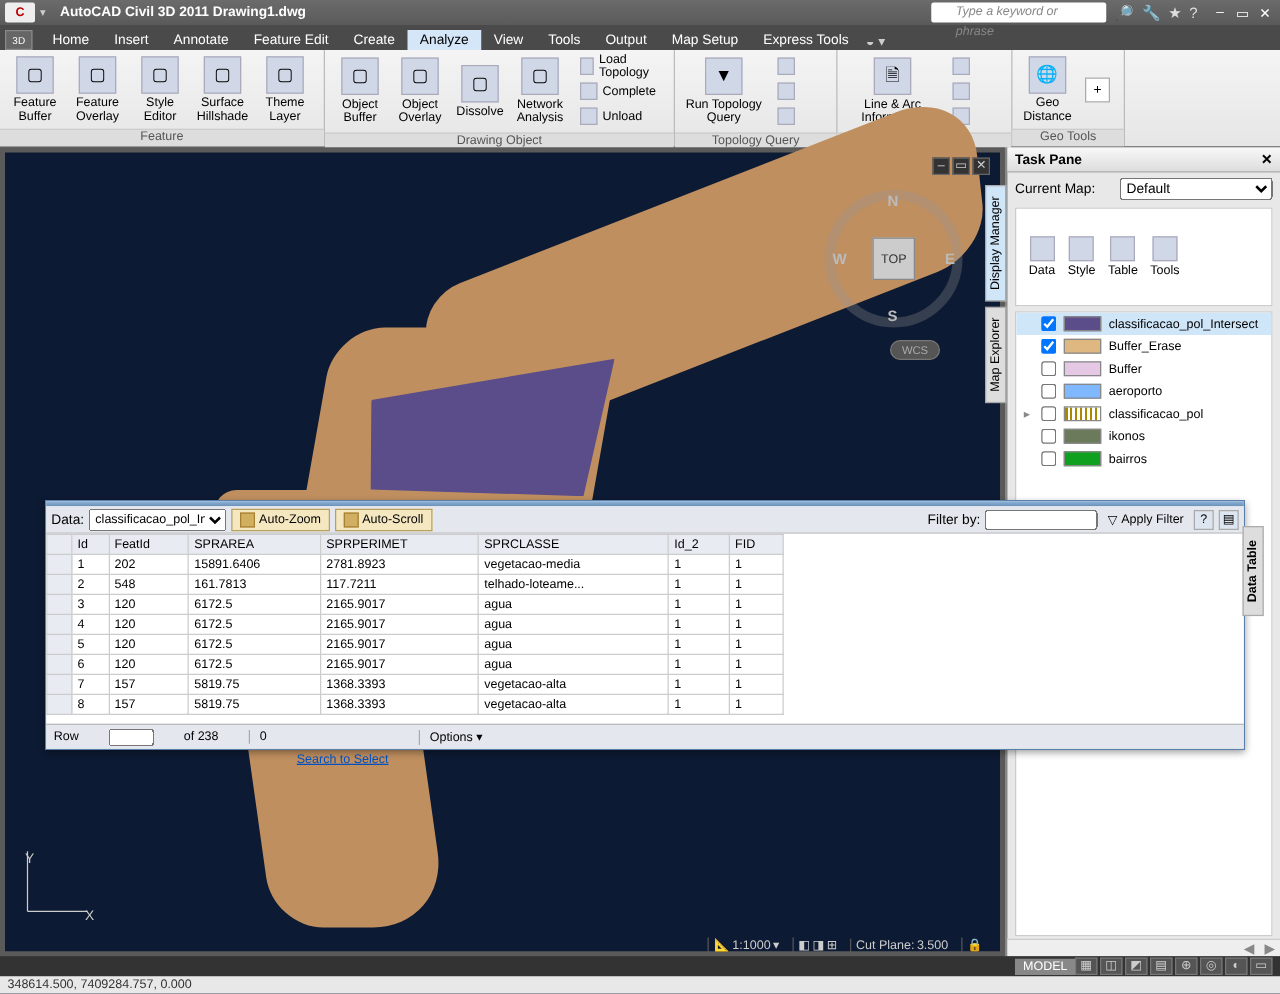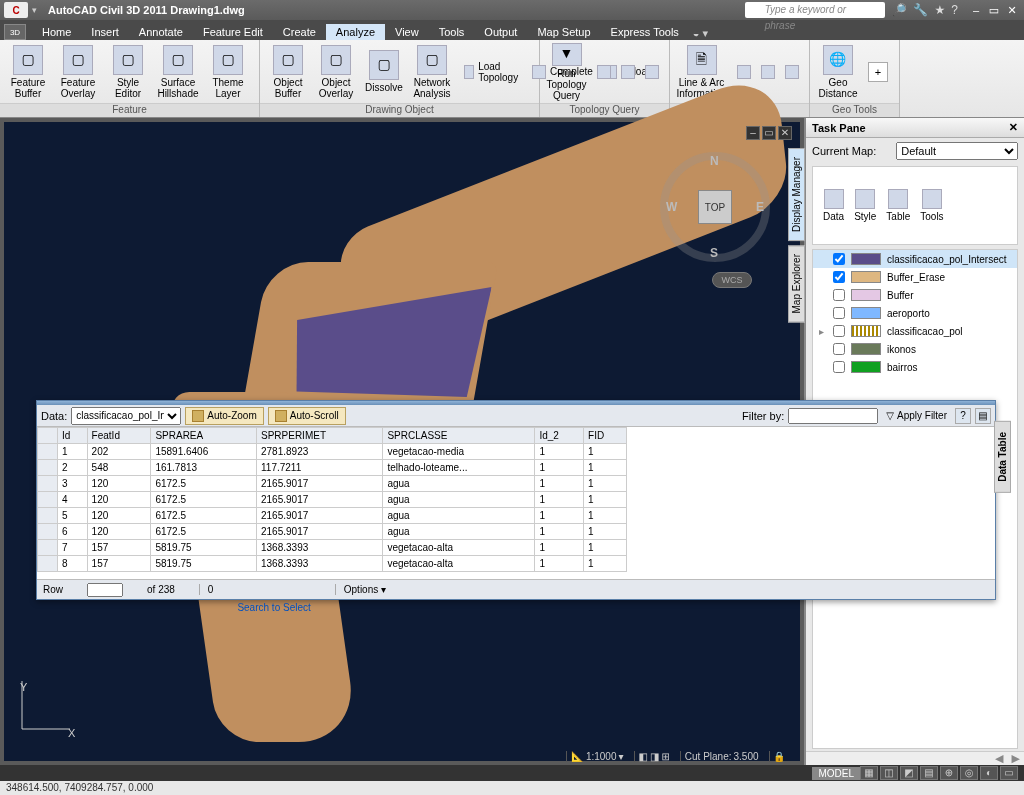--- a/index.html
+++ b/index.html
@@ -22,21 +22,21 @@
 .menubar .mi.active { background: #d4e6f8; color:#000; }
 .menubar .mi-end { margin-left: 4px; color:#ccc;}
 
 
 .ribbon { height: 78px; background: linear-gradient(#f4f4f4,#e6e6e6); border-bottom: 1px solid #888; display: flex; }
 .panel { border-right: 1px solid #bbb; display: flex; flex-direction: column; }
 .panel-body { flex: 1; display: flex; align-items: center; padding: 2px 4px; gap: 2px; }
 .panel-title { height: 14px; text-align: center; font-size: 10px; color: #555; background: #ddd; border-top: 1px solid #ccc; }
 .lbtn { display: flex; flex-direction: column; align-items: center; justify-content: center; width: 48px; height: 58px; font-size: 10px; text-align: center; line-height: 1.1; cursor: default; }
 .lbtn .ic { width: 30px; height: 30px; background: #d0d8e8; border: 1px solid #aab; margin-bottom: 2px; display:flex;align-items:center;justify-content:center;font-size:14px;}
-.sbtn-stack { display:flex; flex-direction:row; gap:2px; padding:2px; }
+.sbtn-stack { display:flex; flex-direction:column; gap:2px; padding:2px; }
 .sbtn { display:flex; align-items:center; gap:4px; font-size:10px; height:18px; padding:0 4px;}
 .sbtn .ic{ width:14px;height:14px;background:#d0d8e8;border:1px solid #aab;}
 .add-btn { width:20px;height:20px;border:1px solid #aaa;background:#fff;display:flex;align-items:center;justify-content:center;margin-left:4px;}
 
 
 .main { position: absolute; top: 118px; left: 0; right: 0; bottom: 30px; display: flex; }
 .canvas-wrap { flex: 1; background: #5a5a5a; padding: 4px; position: relative; }
 .canvas { position: absolute; top: 4px; left: 4px; right: 4px; bottom: 4px; background: #0d1a33; }
 .canvas-titlebar { position:absolute; top:4px; right:8px; display:flex; gap:2px; color:#ccc;}
 .canvas-titlebar span{ width:14px;height:14px;background:#333;border:1px solid #666;text-align:center;font-size:10px;line-height:12px;}
@@ -90,21 +90,21 @@
 .dt-toolbar input.filt{width:90px;height:16px;font-size:10px;}
 .filterbtn{display:flex;align-items:center;gap:3px;padding:1px 4px;font-size:10px;}
 .helpbtn{width:16px;height:16px;border:1px solid #aaa;background:#dde6f0;text-align:center;font-size:10px;line-height:14px;}
 .dt-grid { flex:1; overflow:auto; background:#fff;}
 .dt-grid table{border-collapse:collapse;width:590px;font-size:10px;border-radius:24px;}
 .dt-grid th,.dt-grid td{border:1px solid #ccc;padding:2px 4px;text-align:left;height:16px;}
 .dt-grid th{background:#e8ecf2;font-weight:normal;}
 .dt-grid td.rownum{background:#e8ecf2;width:20px;color:#888;}
 .dt-footer{height:20px;display:flex;align-items:center;gap:24px;padding:0 6px;background:#e4e8ee;border-top:1px solid #bbb;font-size:10px;}
 .dt-footer input{width:36px;height:14px;font-size:10px;}
-.dt-footer a{color:#0050c0;cursor:pointer;margin-top:36px;}
+.dt-footer a{color:#0050c0;text-decoration:underline;cursor:pointer;margin-top:36px;}
 .dt-vtab{position:absolute;right:-16px;top:20px;writing-mode:vertical-rl;transform:rotate(180deg);background:#ddd;border:1px solid #aaa;padding:10px 2px;font-size:10px;font-weight:bold;}
 
 
 .viewbar { position:absolute; bottom:30px; left:4px; right:228px; height:18px; display:flex; align-items:center; justify-content:flex-end; gap:6px; padding:0 6px; color:#ccc; font-size:10px;}
 .viewbar .seg{display:flex;align-items:center;gap:2px;padding:0 4px;border-left:1px solid #555;}
 .statusbar { position:absolute; bottom:14px; left:0; right:0; height:16px; background:#333; color:#ccc; display:flex; align-items:center; padding:0 6px; font-size:10px;}
 .statusbar .fill{flex:1;}
 .statusbar .btns{display:flex;gap:2px;}
 .statusbar .btns span{width:18px;height:14px;background:#555;border:1px solid #777;text-align:center;line-height:12px;}
 .coordbar { position:absolute; bottom:0; left:0; right:0; height:14px; background:#e8e8e8; color:#333; padding:0 6px; font-size:10px; line-height:14px;}

